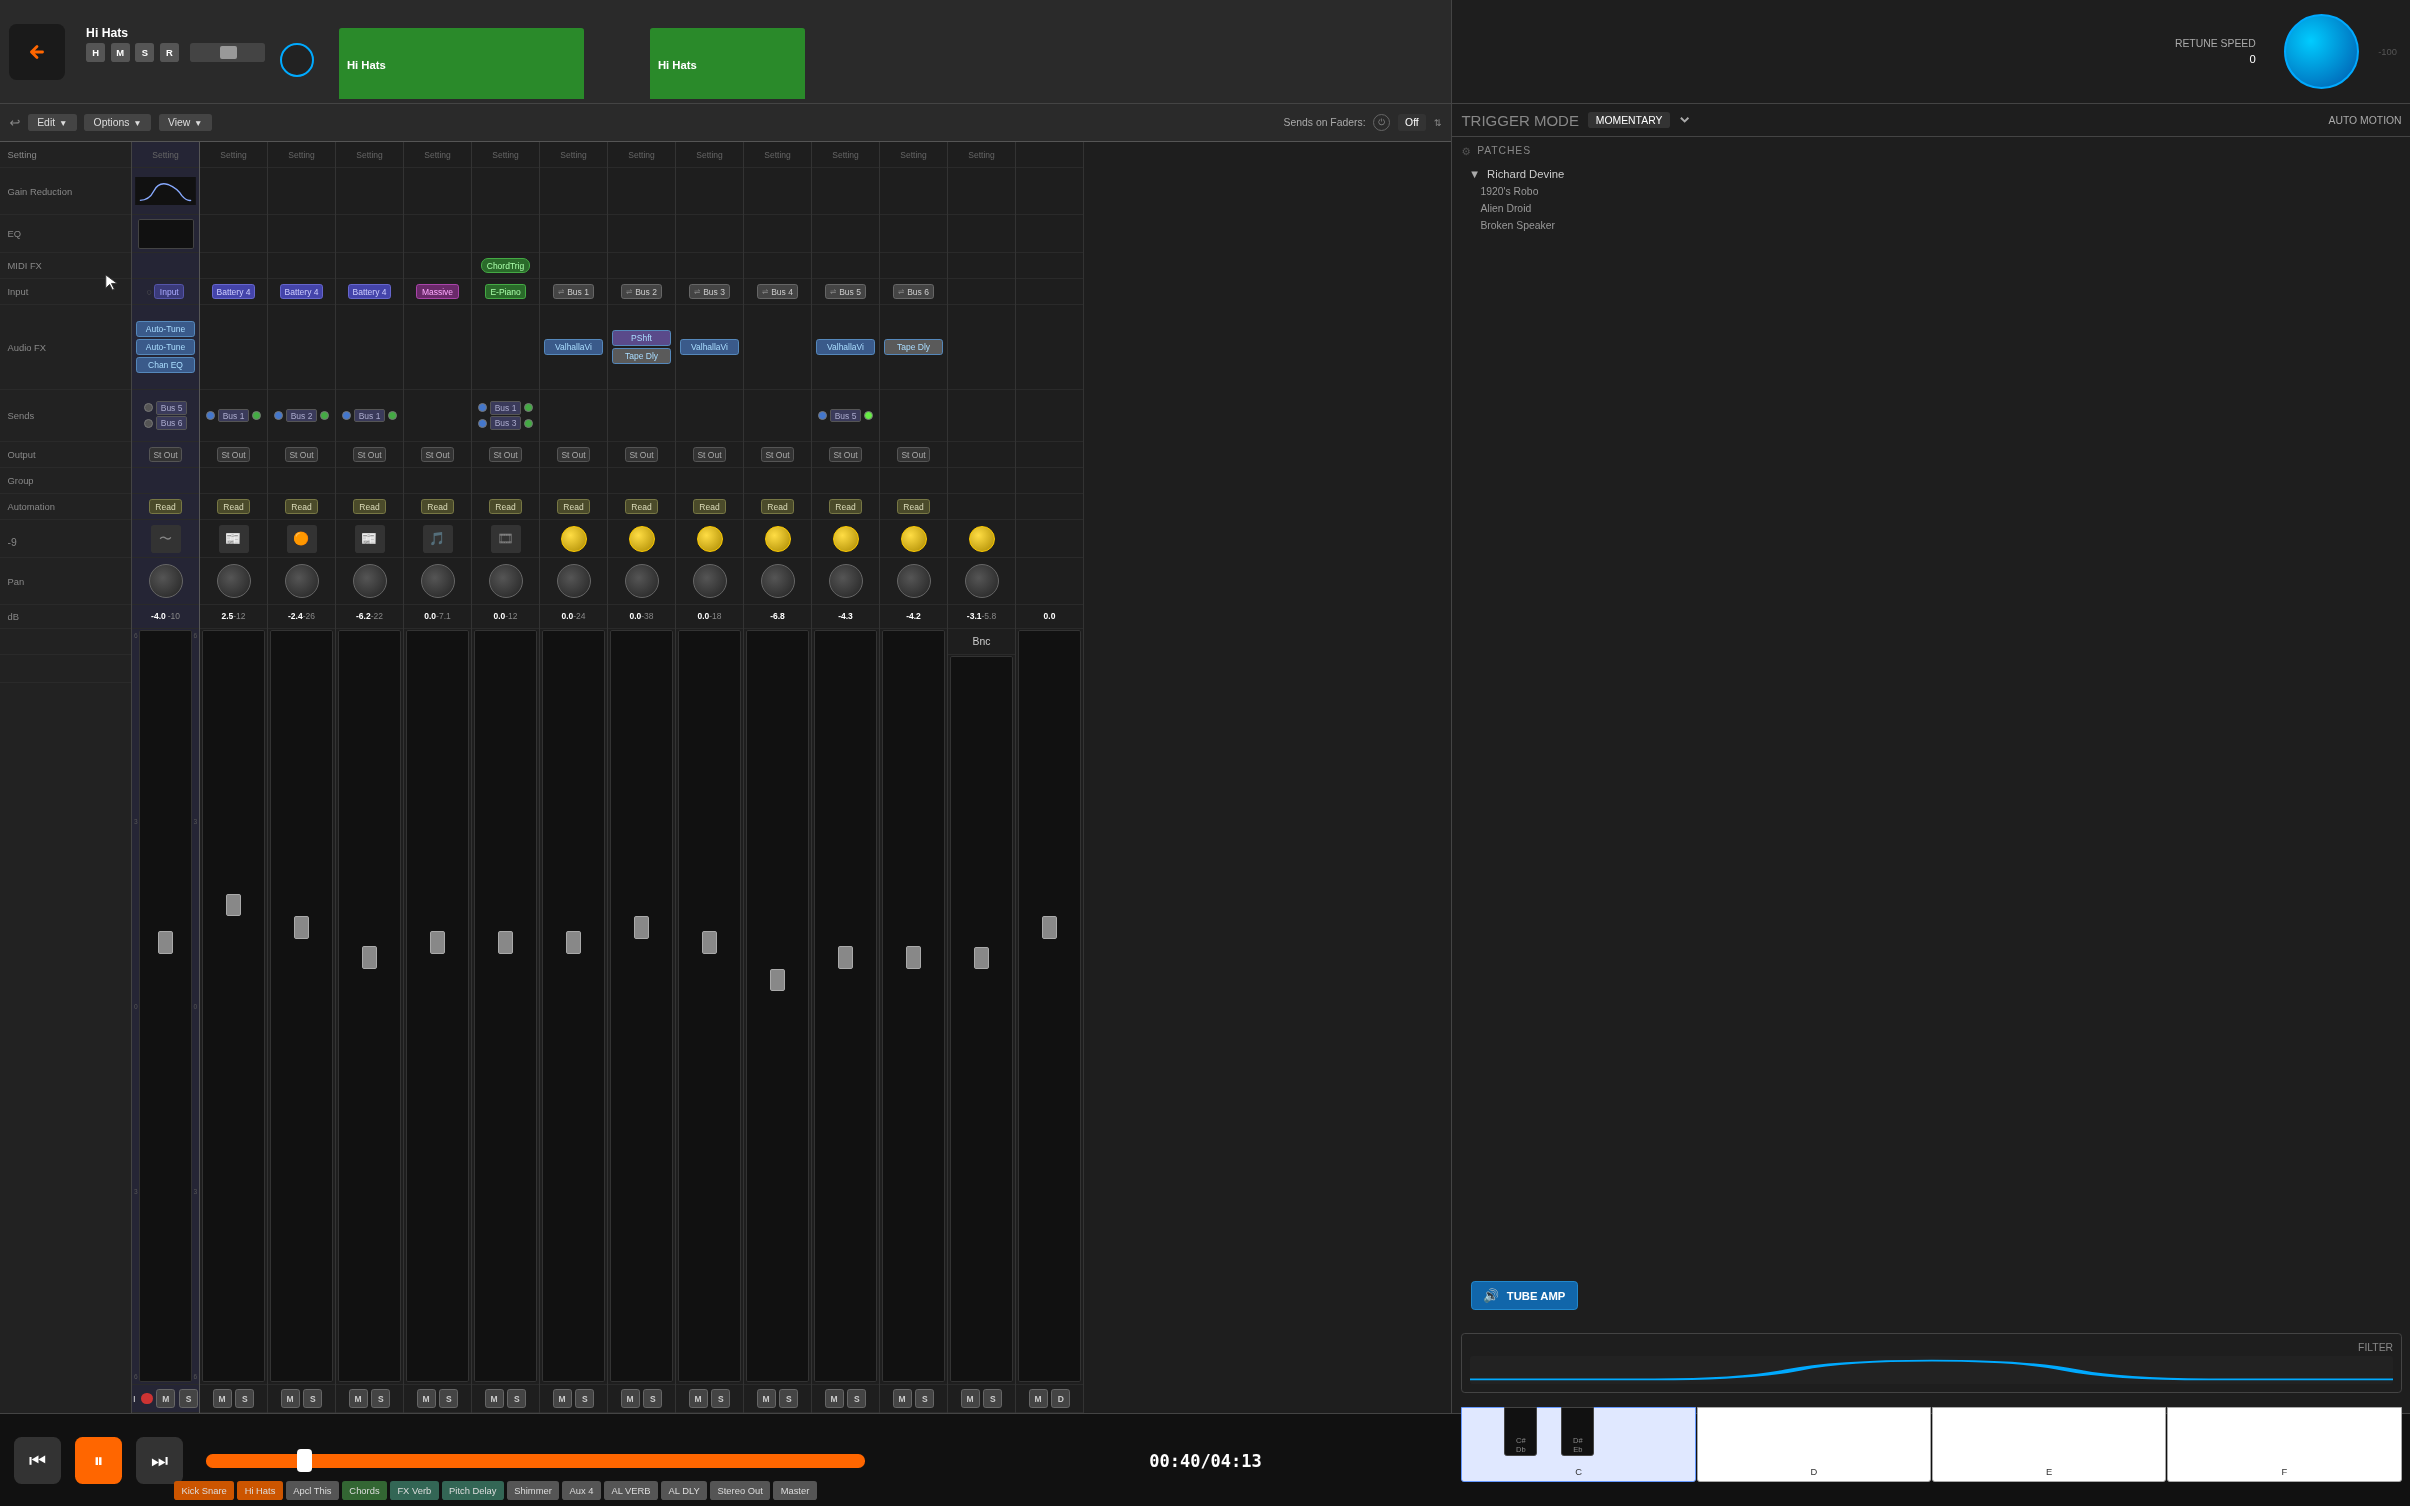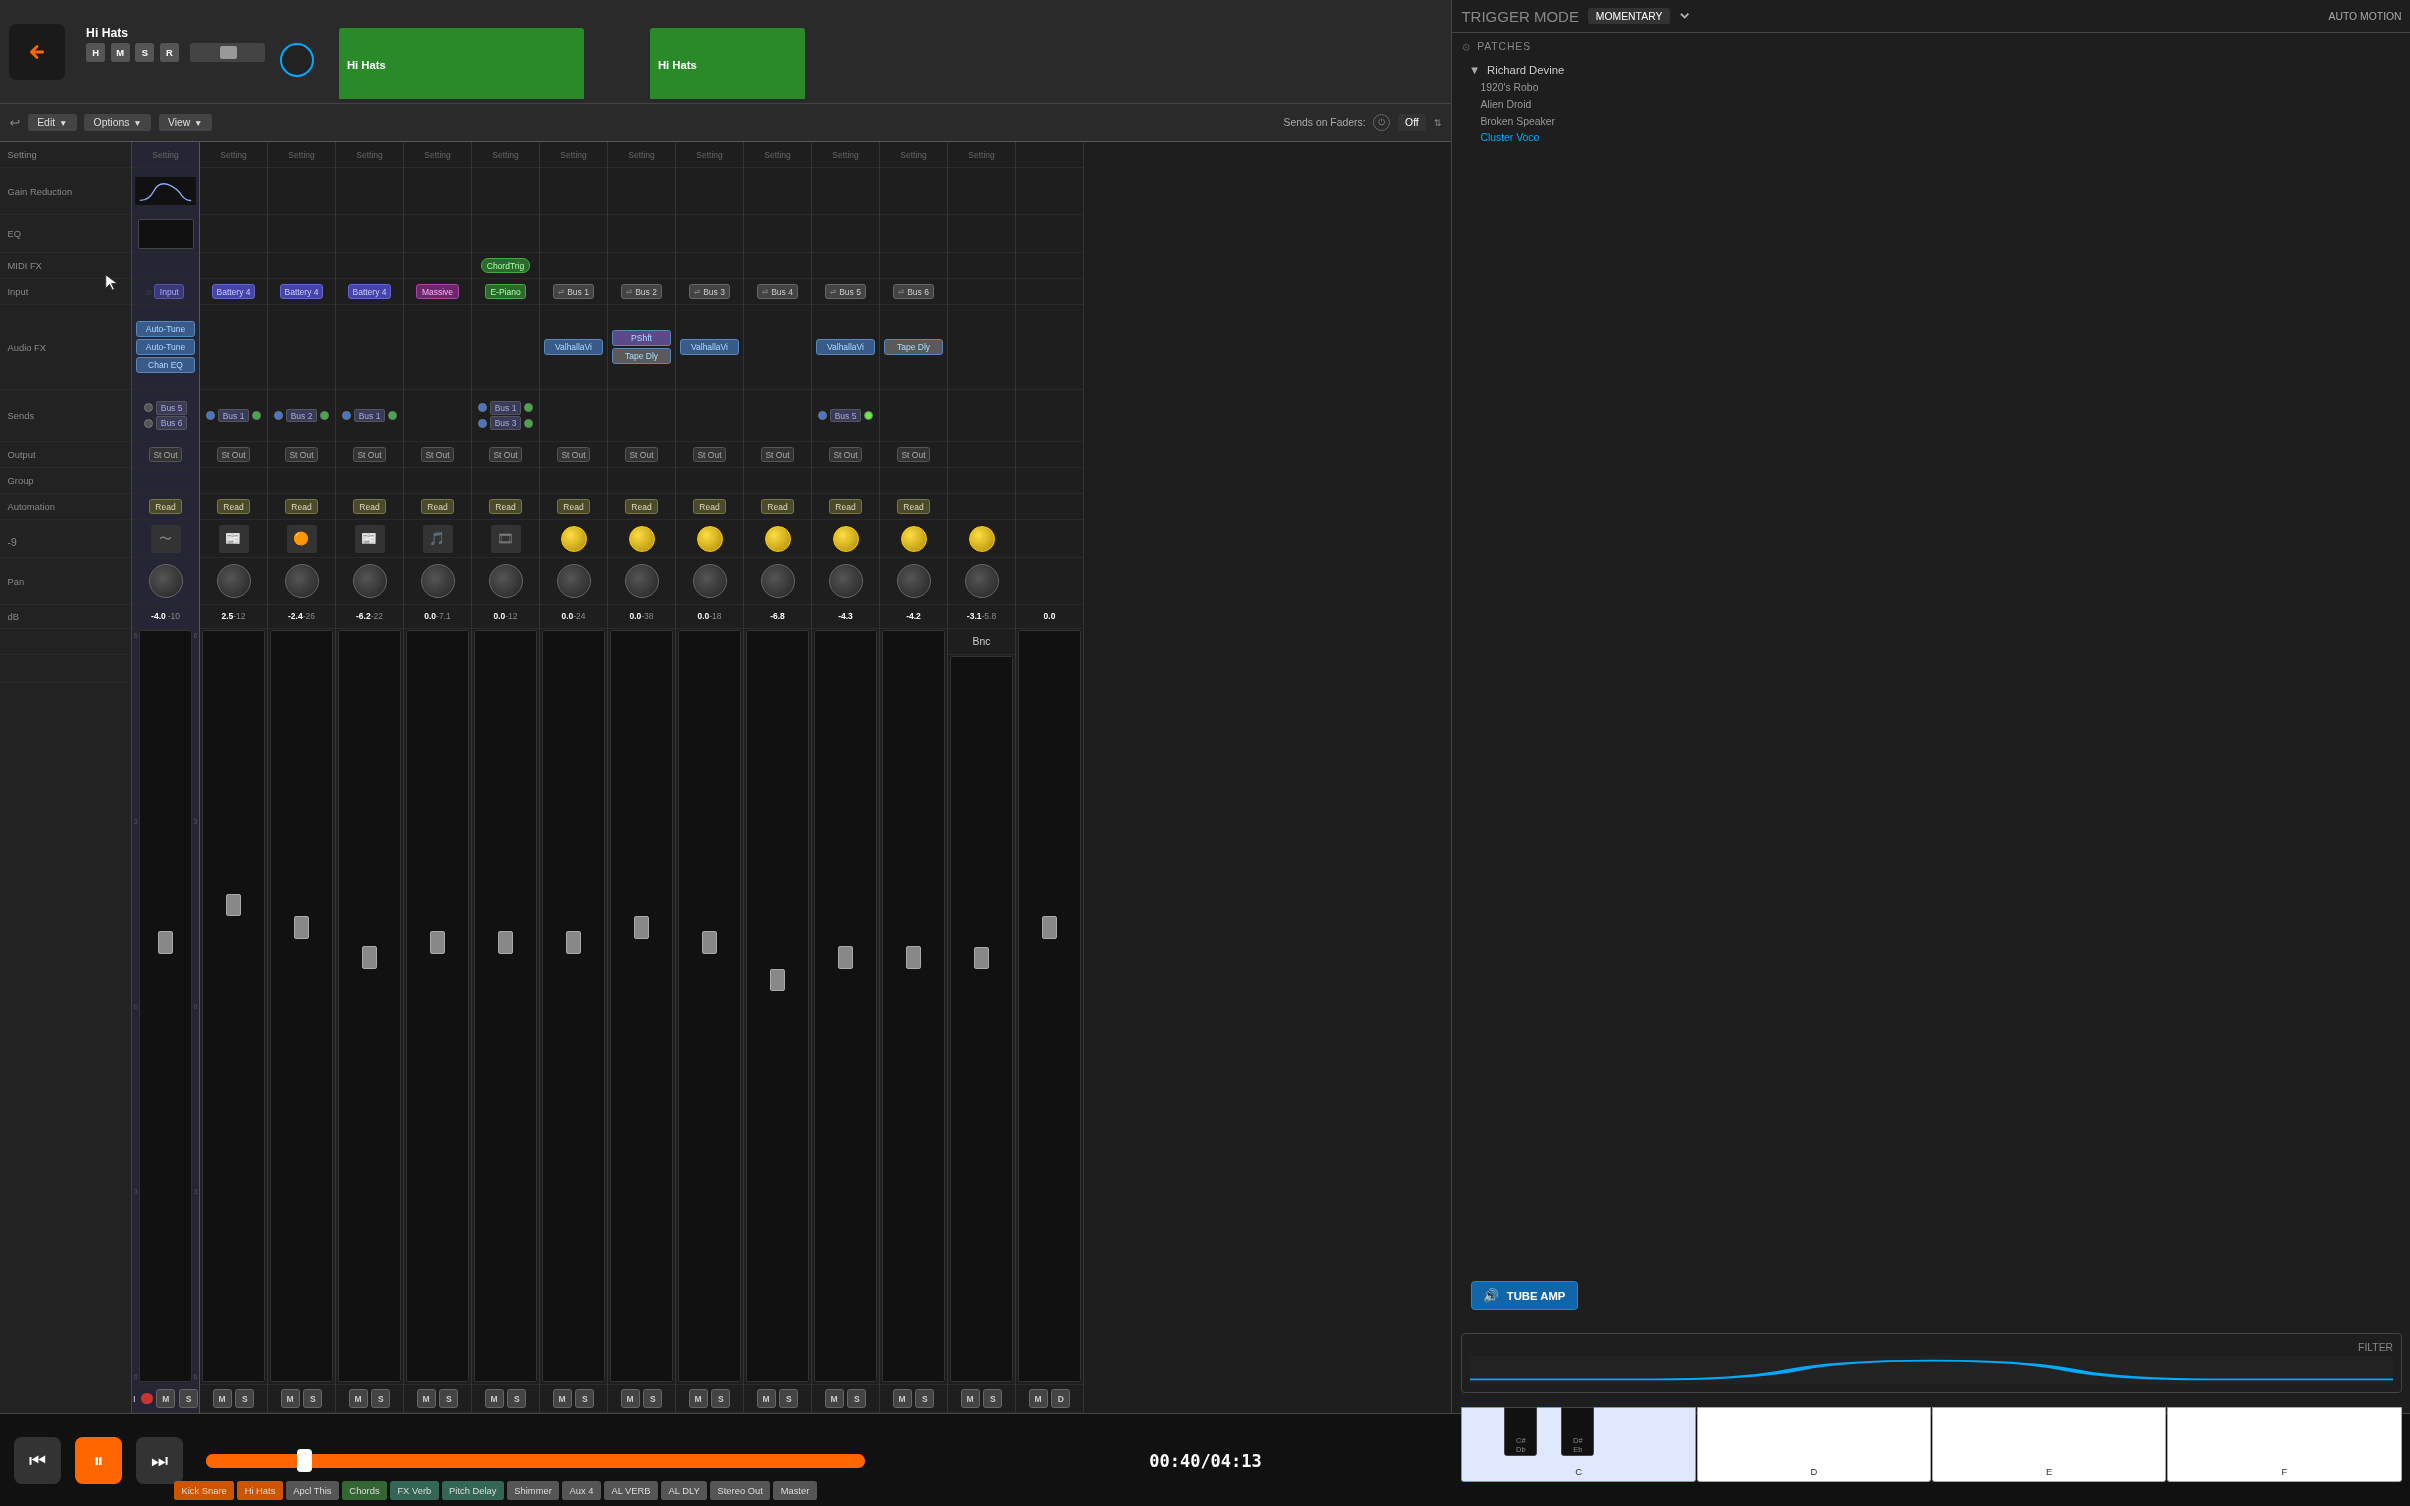--- a/index.html
+++ b/index.html
@@ -765,20 +765,30 @@
     <div class="timeline-clip" style="position:absolute; left:0; width:245px;">
       <span>Hi Hats</span>
     </div>
     <div class="timeline-clip" style="position:absolute; left:311px; width:155px;">
       <span>Hi Hats</span>
     </div>
   </div>
 </div>
 
 <div class="right-panel">
+  <div class="retune-section">
+    <div style="display:flex; flex-direction:column; align-items:flex-end; gap:3.8px; margin-right:9.4px;">
+      <div class="retune-label">RETUNE SPEED</div>
+      <div style="display:flex; align-items:center; gap:7.5px;">
+        <div class="retune-value">0</div>
+      </div>
+    </div>
+    <div class="knob-large"></div>
+    <div style="color:#555; font-size:9.4px; margin-right:4.7px;">-100</div>
+  </div>
 
   <div class="trigger-mode-section">
     <div style="display:flex; flex-direction:column;">
       <div class="trigger-label">TRIGGER MODE</div>
     </div>
     <div class="trigger-value">MOMENTARY</div>
     <svg width="11.3" height="11.3" viewBox="0 0 12 12" fill="#aaa">
         <path d="M2 4 L6 8 L10 4" stroke="#aaa" stroke-width="2" fill="none"></path>
       </svg>
     <div class="auto-motion-label">AUTO MOTION</div>
@@ -789,21 +799,20 @@
       <span style="color:#555;">⚙</span>
       <span>PATCHES</span>
     </div>
     <div class="patch-item">
       <span style="color:#aaa; margin-right:3.8px;">▼</span>
       <span>Richard Devine</span>
     </div>
     <div class="patch-sub">1920's Robo</div>
     <div class="patch-sub">Alien Droid</div>
     <div class="patch-sub">Broken Speaker</div>
-    <div class="patch-sub active" style="color:#00aaff; cursor:pointer;">Cluster Voco</div>
   </div>
 
   <div style="margin:4.7px 9.4px; display:flex; gap:9.4px;">
     <div class="tube-amp-button">
       <span style="font-size:13px;">🔊</span>
       <span>TUBE AMP</span>
     </div>
   </div>
 
   <div class="filter-section">

